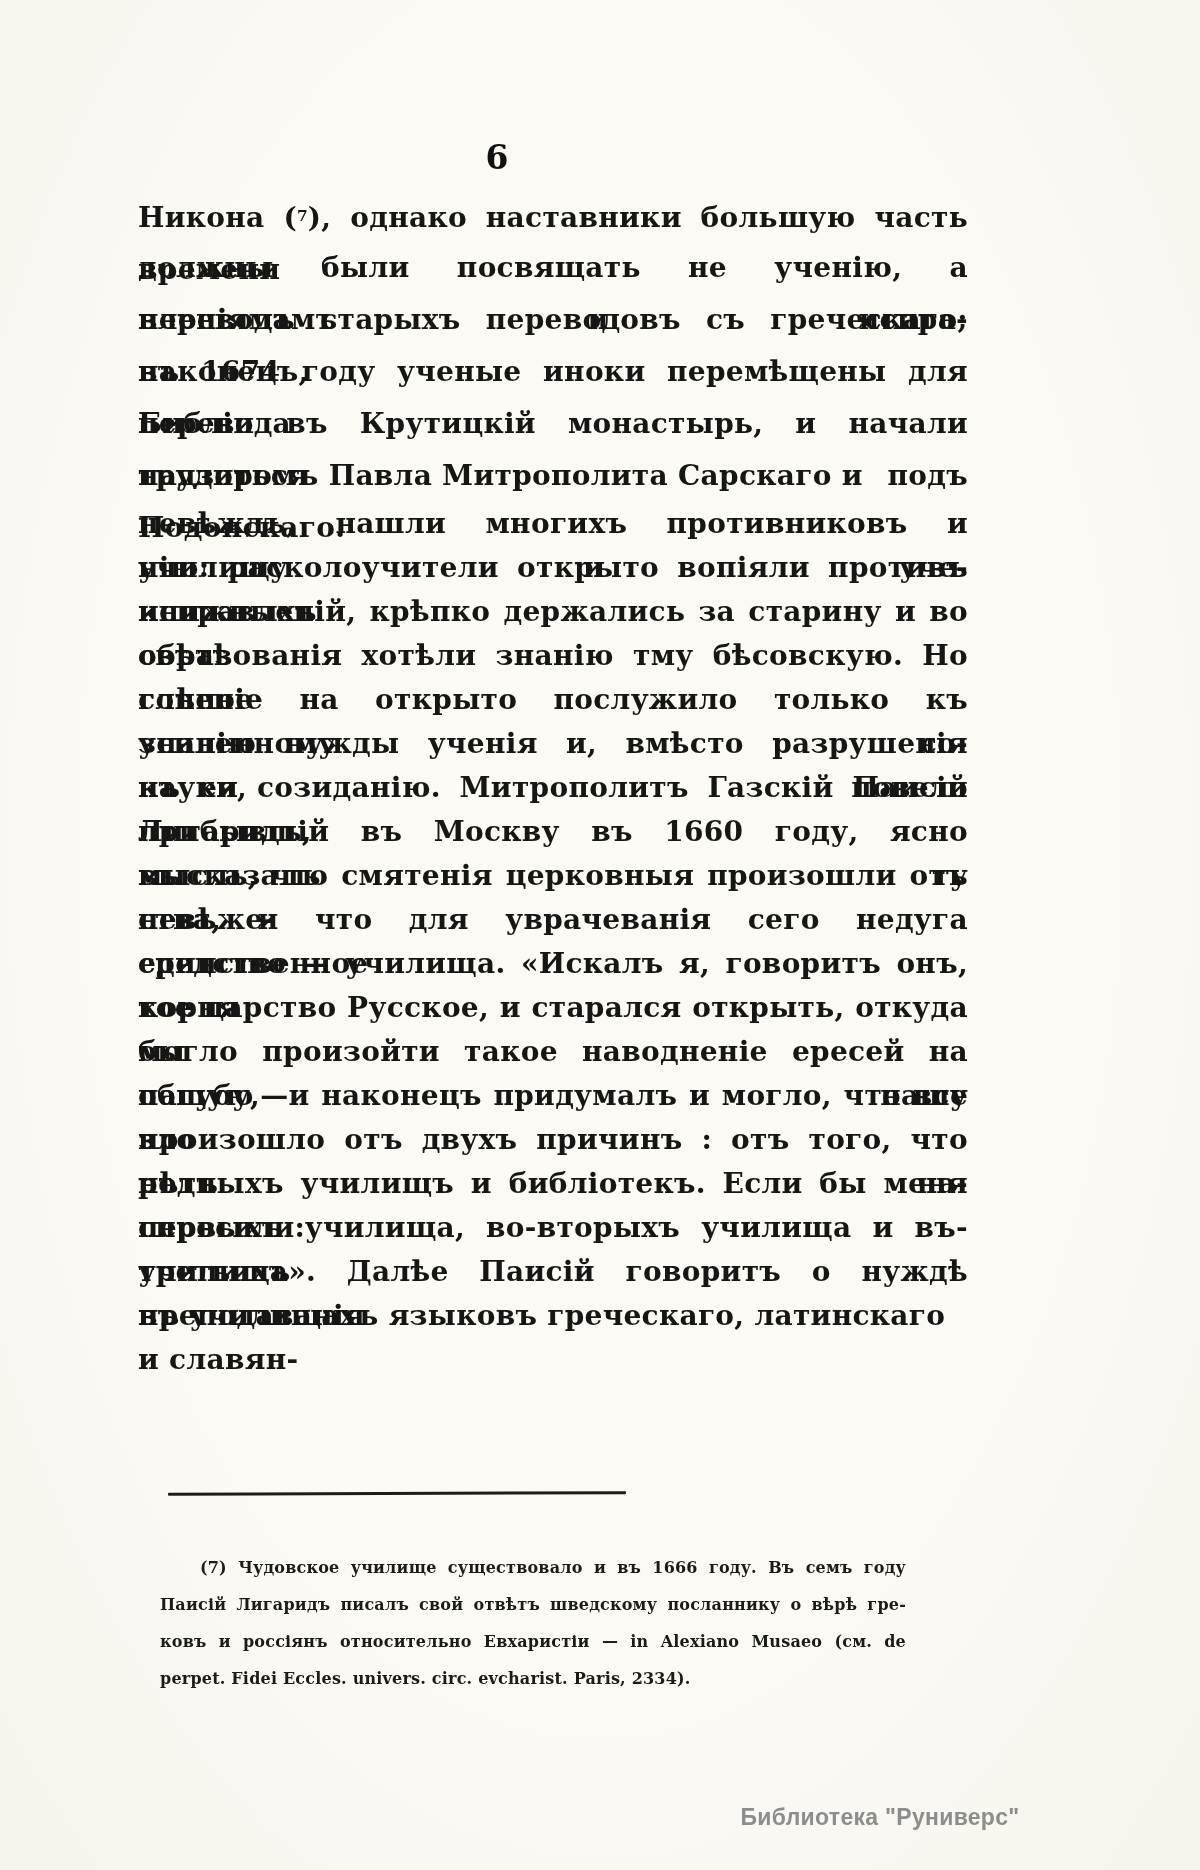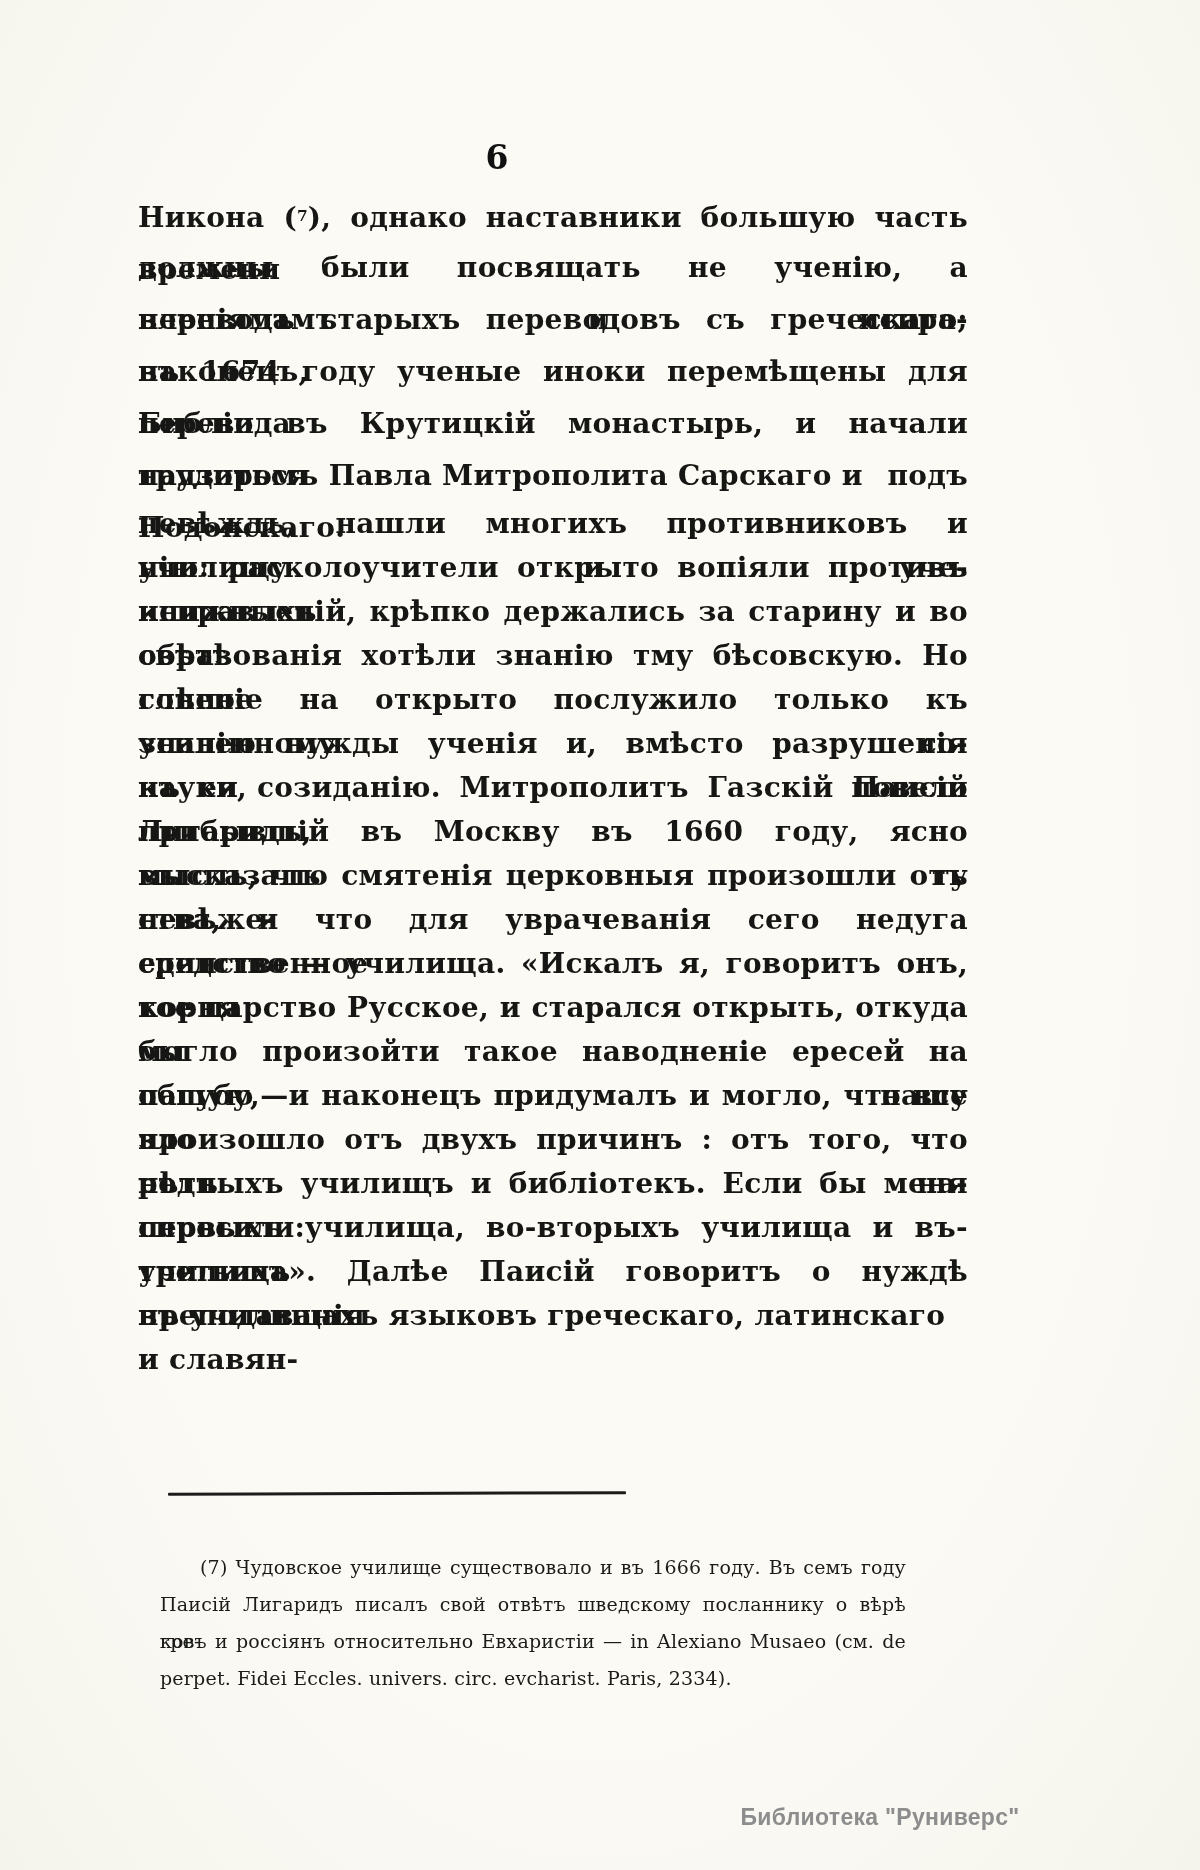--- a/index.html
+++ b/index.html
@@ -27,21 +27,21 @@
   .ln{white-space:normal;overflow:visible;}
   .j{text-align:justify;text-align-last:justify;}
   .ind{text-indent:44px;}
   sup.fnmark{font-size:0.55em;vertical-align:6px;letter-spacing:0;}
   .rule{
     position:absolute;left:168px;top:1492px;width:458px;height:3px;
     background:#1c1c1a;transform:rotate(-0.2deg);border-radius:1px;
   }
   .footnote{
     position:absolute;left:160px;top:1549px;width:746px;
-    font-size:19px;font-weight:normal;letter-spacing:0.2px;color:#1b1b19;
+    font-size:16px;font-weight:bold;letter-spacing:0.2px;color:#1b1b19;
   }
   .fln{line-height:37px;height:37px;}
   .find{text-indent:40px;}
   .watermark{
     position:absolute;left:640px;top:1804px;width:480px;
     text-align:center;
     font-family:"Liberation Sans","DejaVu Sans",sans-serif;
     font-size:23px;font-weight:600;color:#8d8d8d;letter-spacing:0.3px;
   }
 </style>

